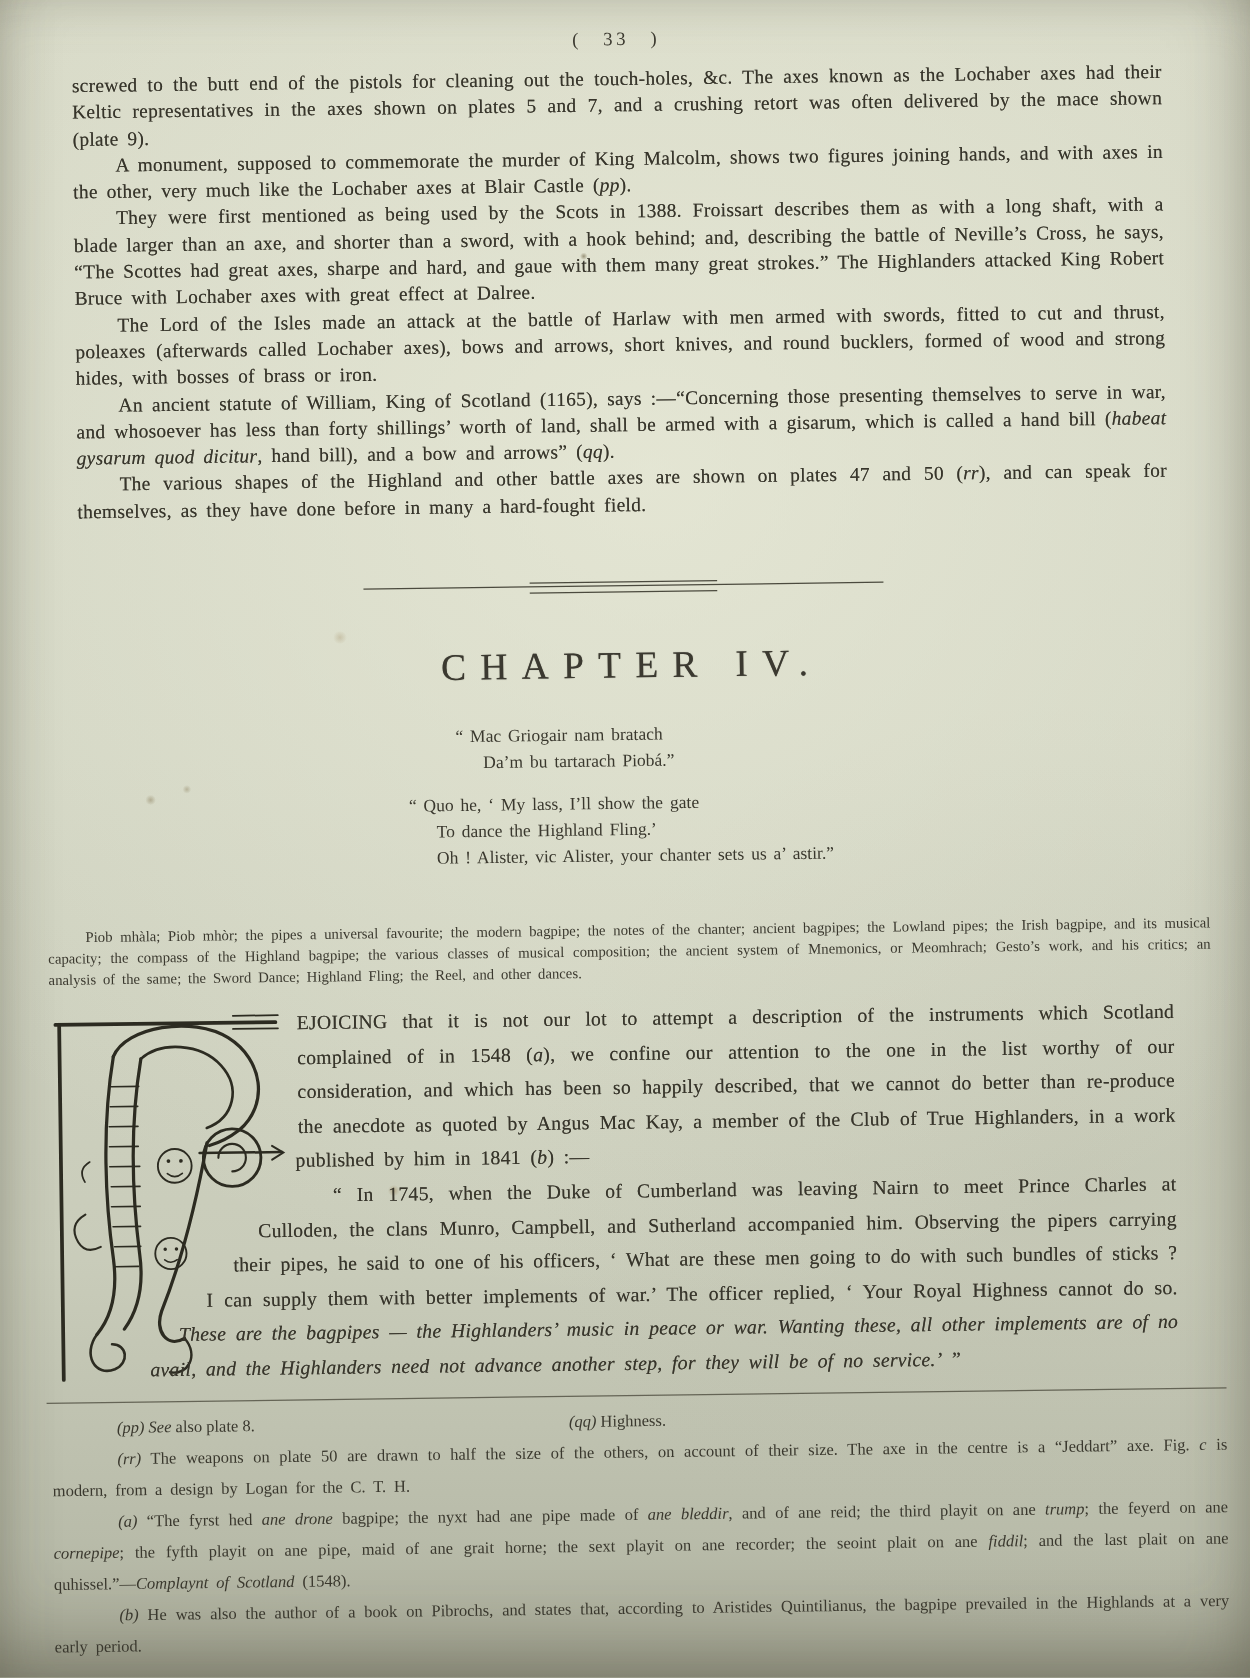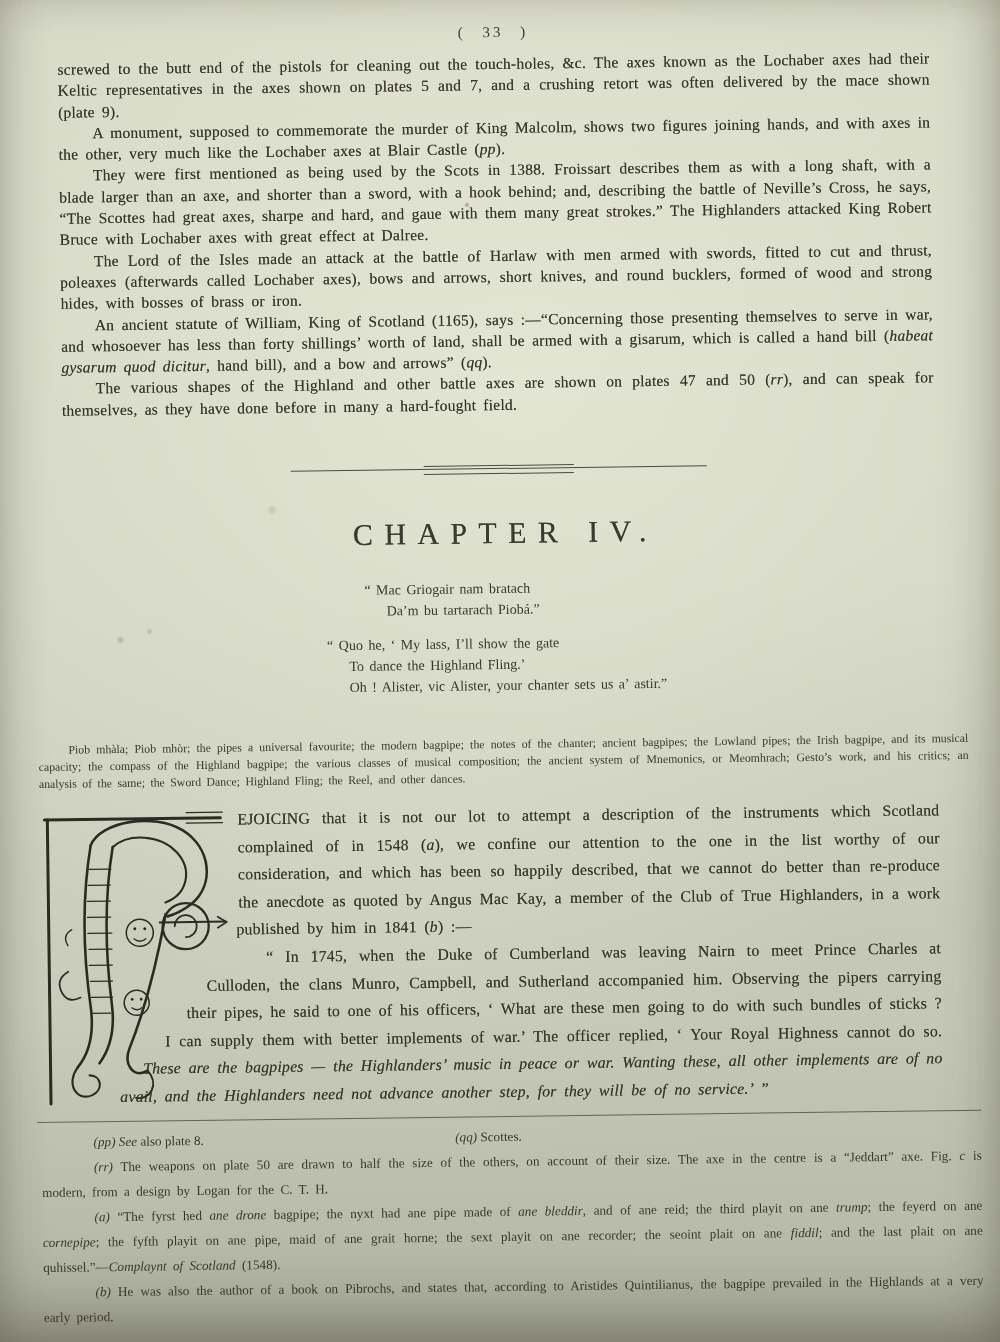--- a/index.html
+++ b/index.html
@@ -205,21 +205,21 @@
       </div>
       <p><span>EJOICING that it is not our lot to attempt a description of the instruments which Scotland complained of in 1548 (</span><span class="it">a</span><span>), we confine our attention to the one in the list worthy of our consideration, and which has been so happily described, that we cannot do better than re-produce the anecdote as quoted by Angus Mac Kay, a member of the Club of True Highlanders, in a work published by him in 1841 (</span><span class="it">b</span><span>) :—</span></p>
       <p class="quote-para"><span>“ In 1745, when the Duke of Cumberland was leaving Nairn to meet Prince Charles at Culloden, the clans Munro, Campbell, and Sutherland accompanied him.  Observing the pipers carrying their pipes, he said to one of his officers, ‘ What are these men going to do with such bundles of sticks ?  I can supply them with better implements of war.’  The officer replied, ‘ Your Royal Highness cannot do so.  </span><span class="it">These are the bagpipes — the Highlanders’ music in peace or war.  Wanting these, all other implements are of no avail, and the Highlanders need not advance another step, for they will be of no service.’ ”</span></p>
     </section>
 
     <div class="fn-rule"></div>
 
     <section class="footnotes">
       <div class="fn-row">
         <span class="fn-a"><span class="it">(pp) See</span><span> also plate 8.</span></span>
-        <span class="fn-b"><span class="it">(qq)</span><span> Scottes.</span></span>
+        <span class="fn-b"><span class="it">(qq)</span><span> Highness.</span></span>
       </div>
       <p class="fn"><span class="it">(rr)</span><span> The weapons on plate 50 are drawn to half the size of the others, on account of their size.  The axe in the centre is a “Jeddart” axe.  Fig. </span><span class="it">c</span><span> is modern, from a design by Logan for the C. T. H.</span></p>
       <p class="fn"><span class="it">(a)</span><span> “The fyrst hed </span><span class="it">ane drone</span><span> bagpipe; the nyxt had ane pipe made of </span><span class="it">ane bleddir</span><span>, and of ane reid; the third playit on ane </span><span class="it">trump</span><span>; the feyerd on ane </span><span class="it">cornepipe</span><span>; the fyfth playit on ane pipe, maid of ane grait horne; the sext playit on ane recorder; the seoint plait on ane </span><span class="it">fiddil</span><span>; and the last plait on ane quhissel.”—</span><span class="it">Complaynt of Scotland</span><span> (1548).</span></p>
       <p class="fn"><span class="it">(b)</span><span> He was also the author of a book on Pibrochs, and states that, according to Aristides Quintilianus, the bagpipe prevailed in the Highlands at a very early period.</span></p>
     </section>
 
   </div>
 </div>
 
 </body></html>

